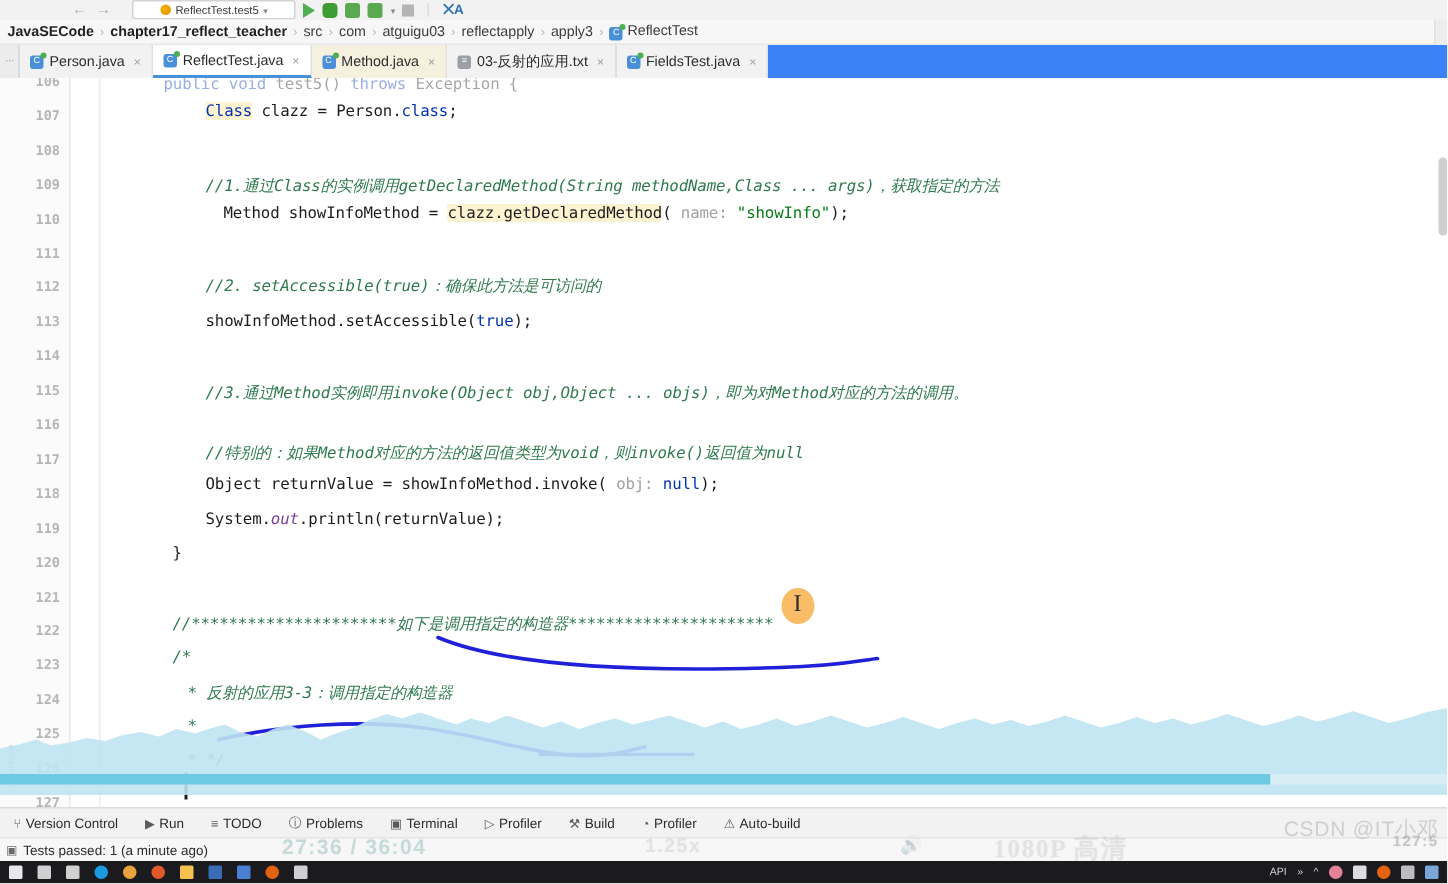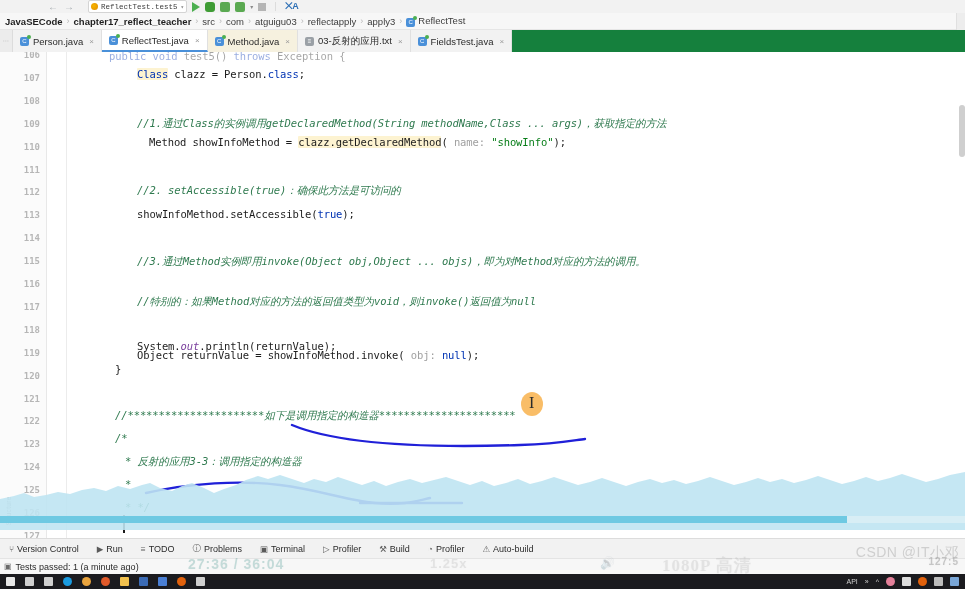--- a/index.html
+++ b/index.html
@@ -15,22 +15,22 @@
   .toolbar{
     position:absolute;left:0;top:0;width:965px;height:13px;
     background:#f2f2f2;border-bottom:1px solid #e2e2e2;
     display:flex;align-items:center;
   }
   .tb-left{display:flex;align-items:center;gap:5px;padding-left:48px;}
   .tb-icon{width:11px;height:11px;display:inline-block;position:relative;opacity:.85;}
   .ic-back,.ic-fwd{color:#9aa0a6;font-size:10px;line-height:11px;}
   .runcfg{
     display:flex;align-items:center;gap:3px;
-    height:11px;padding:0 2px;border:1px solid #d4d4d4;border-radius:2px;
-    background:#ffffff;font-size:7.5px;color:#3b3b3b;margin-left:8px;font-family:Liberation Mono, monospace;
+    height:11px;padding:0 18px;border:1px solid #d4d4d4;border-radius:2px;
+    background:#ffffff;font-size:7.5px;color:#3b3b3b;margin-left:8px;
   }
   .runcfg .cfg-ic{width:7px;height:7px;border-radius:50%;
     background:radial-gradient(circle at 40% 40%,#f7b500,#e08a00);display:inline-block;}
   .tri-green{
     width:0;height:0;border-left:8px solid #4caf50;
     border-top:5px solid transparent;border-bottom:5px solid transparent;
   }
   .bug-ic{width:10px;height:10px;border-radius:3px;background:#3f9c35;display:inline-block;}
   .cov-ic{width:10px;height:10px;border-radius:2px;background:#3f9c35;display:inline-block;opacity:.85;}
   .stop-ic{width:8px;height:8px;background:#b5b5b5;display:inline-block;}
@@ -64,21 +64,21 @@
     width:9px;height:9px;border-radius:2px;background:#4a90d9;color:#fff;
     font-size:6px;line-height:9px;text-align:center;display:inline-block;margin-right:3px;
     position:relative;
   }
   .crumb-ic::after{content:"";position:absolute;right:-2px;top:-2px;width:4px;height:4px;
     background:#4caf50;border-radius:50%;}
 
   
   .tabs{
     position:absolute;left:0;top:30px;width:965px;height:22px;
-    background:#15803d;border-bottom:1px solid #d6d6d6;
+    background:#3b82f6;border-bottom:1px solid #d6d6d6;
     display:flex;align-items:stretch;font-size:9.5px;
   }
   .tabstrip-left{width:12px;background:#ececec;border-right:1px solid #dcdcdc;
     display:flex;align-items:center;justify-content:center;}
   .tabstrip-left .dots{font-size:6px;color:#9a9a9a;transform:rotate(90deg);letter-spacing:1px;}
   .tab{
     display:flex;align-items:center;gap:4px;padding:0 7px;
     border-right:1px solid #e0e0e0;color:#2b2b2b;white-space:nowrap;cursor:default;
     background:#f2f2f2;
   }
@@ -317,21 +317,21 @@
 
       <div class="cline" style="top:132px;left:90px;"><span class="cmtg">//2. setAccessible(true)：确保此方法是可访问的</span></div>
 
       <div class="cline" style="top:156px;left:90px;"><span class="plain">showInfoMethod.setAccessible(</span><span class="kw">true</span><span class="plain">);</span></div>
 
       <div class="cline" style="top:203px;left:90px;"><span class="cmtg">//3.通过Method实例即用invoke(Object obj,Object ... objs)，即为对Method对应的方法的调用。</span></div>
 
 
       <div class="cline" style="top:243px;left:90px;"><span class="cmtg">//特别的：如果Method对应的方法的返回值类型为void，则invoke()返回值为null</span></div>
 
-      <div class="cline" style="top:265px;left:90px;margin-top:32px;"><span class="plain">Object returnValue = showInfoMethod.invoke( </span><span class="hint">obj:</span><span class="plain"> </span><span class="kw">null</span><span class="plain">);</span></div>
+      <div class="cline" style="top:265px;left:90px;"><span class="plain">Object returnValue = showInfoMethod.invoke( </span><span class="hint">obj:</span><span class="plain"> </span><span class="kw">null</span><span class="plain">);</span></div>
 
       <div class="cline" style="top:288px;left:90px;"><span class="plain">System.</span><span class="fld">out</span><span class="plain">.println(returnValue);</span></div>
 
       <div class="cline" style="top:311px;left:68px;"><span class="plain">}</span></div>
 
       <div class="cline" style="top:357px;left:68px;"><span class="cmtg">//**********************如下是调用指定的构造器**********************</span></div>
 
       <div class="cline" style="top:380px;left:68px;"><span class="cmtg">/*</span></div>
 
       <div class="cline" style="top:403px;left:78px;"><span class="cmtg">* 反射的应用3-3：调用指定的构造器</span></div>

